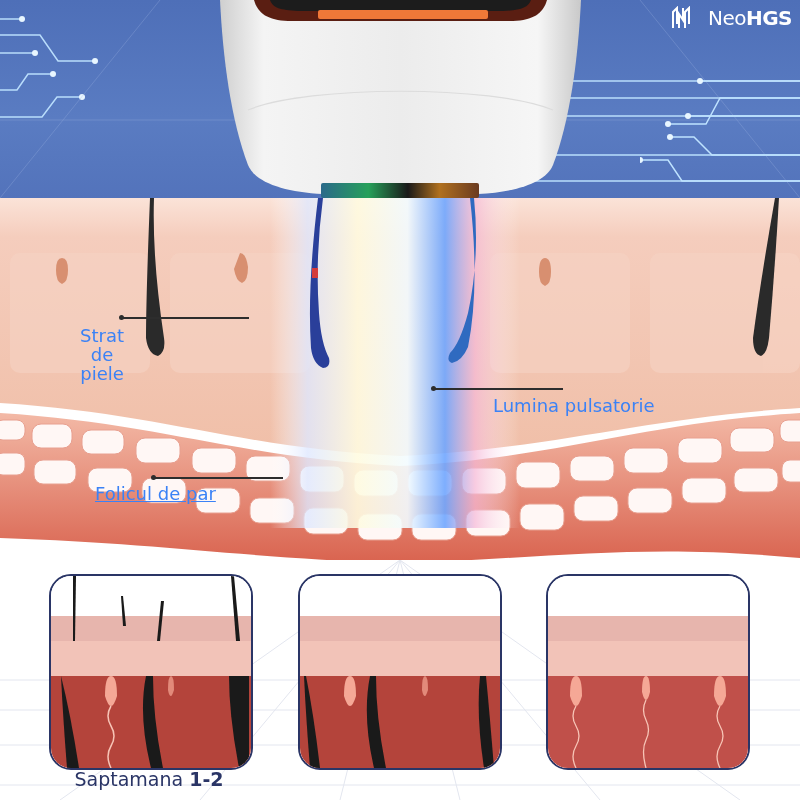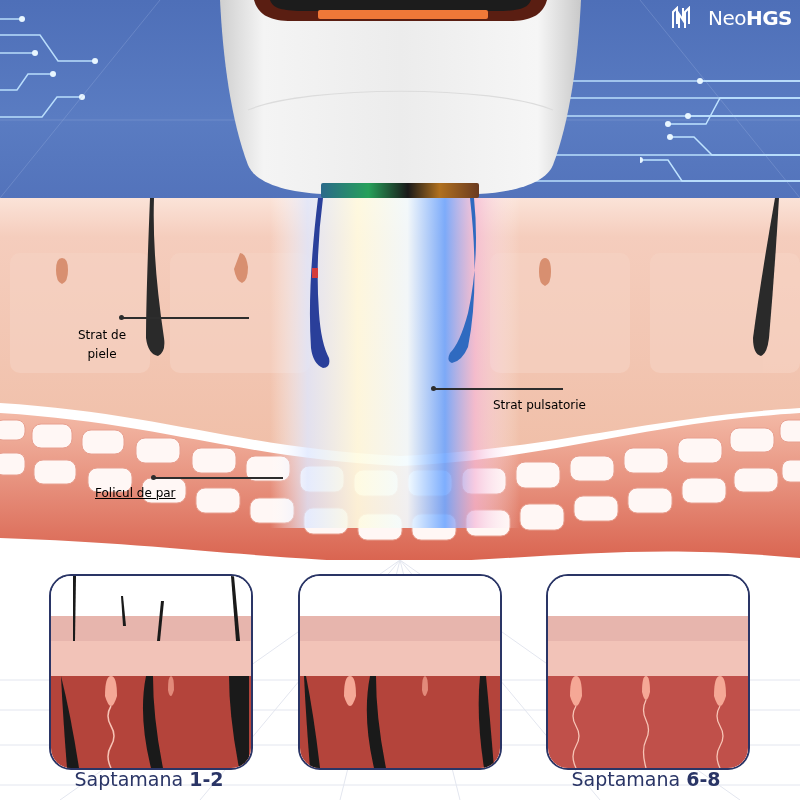--- a/index.html
+++ b/index.html
@@ -9,21 +9,21 @@
   #top{left:0;top:0;width:800px;height:198px;background:linear-gradient(180deg,#4e6fb8 0%,#5a7cc2 60%,#5373bb 100%);overflow:hidden;}
   #top svg{position:absolute;left:0;top:0;}
   
   #logo{right:8px;top:6px;display:flex;align-items:center;gap:17px;color:#fff;}
   #logo .t{font-size:20px;letter-spacing:-0.5px;}
   #logo .t b{font-weight:bold;}
   
   #device{left:218px;top:0;width:365px;height:198px;}
   
   #skin{left:0;top:198px;width:800px;height:370px;}
-  .label{font-size:12px;color:#000000;font-family:"DejaVu Sans",sans-serif;line-height:19px;}
+  .label{font-size:18px;color:#3b82f6;font-family:"DejaVu Sans",sans-serif;line-height:19px;}
   .leader{height:2px;background:#2d2d2d;}
   .leader::before{content:"";position:absolute;left:-2px;top:-2px;width:5px;height:5px;border-radius:50%;background:#2d2d2d;}
   
   #bottom{left:0;top:560px;width:644px;height:240px;background:#fff;}
   .panel{position:absolute;top:14px;width:200px;height:192px;border:2px solid #2a3566;border-radius:22px;overflow:hidden;background:#fff;}
   .caption{position:absolute;top:208px;width:250px;text-align:center;font-size:19px;color:#2a3566;}
   .caption b{font-weight:bold;}
 </style>
 </head>
 <body>
@@ -201,21 +201,21 @@
   </g>
 </svg>
 
 <div class="abs leader" style="left:121px;top:317px;width:128px;"></div>
 <div class="abs label" style="left:66px;top:326px;text-align:center;width:72px;">
   <div>Strat de</div>
   <div>piele</div>
 </div>
 
 <div class="abs leader" style="left:433px;top:388px;width:130px;"></div>
-<div class="abs label" style="left:493px;top:396px;">Strat pulsatorie</div>
+<div class="abs label" style="left:493px;top:396px;">Lumina pulsatorie</div>
 
 <div class="abs leader" style="left:153px;top:477px;width:130px;"></div>
 <div class="abs label" style="left:95px;top:484px;text-decoration:underline;">Folicul de par</div>
 
 <div id="bottom" class="abs">
   <svg class="abs" style="left:0;top:0" width="800" height="240">
     <g stroke="#e3e6ef" stroke-width="1">
       <line x1="0" y1="120" x2="800" y2="120"></line>
       <line x1="0" y1="150" x2="800" y2="150"></line>
       <line x1="0" y1="185" x2="800" y2="185"></line>
@@ -278,14 +278,13 @@
         <path d="M98 100 q4 0 4 16 q-2 8 -4 8 q-2 0 -4 -8 q0 -16 4 -16Z"></path>
         <path d="M172 100 q6 0 6 20 q-3 10 -6 10 q-3 0 -6 -10 q0 -20 6 -20Z"></path>
       </g>
       <g stroke="#f7c4b6" stroke-width="1.3" fill="none">
         <path d="M28 130 q-6 10 0 20 q6 10 0 20 q-6 10 0 22"></path>
         <path d="M98 124 q-5 10 0 20 q5 10 0 20 q-5 10 0 28"></path>
         <path d="M172 130 q-6 10 0 20 q6 10 0 20 q-6 10 0 22"></path>
       </g>
     </svg>
   </div>
-  <div class="caption" style="left:521px;"><span>Saptamana </span><b>6-8</b></div>
 </div>
 
 </body></html>

